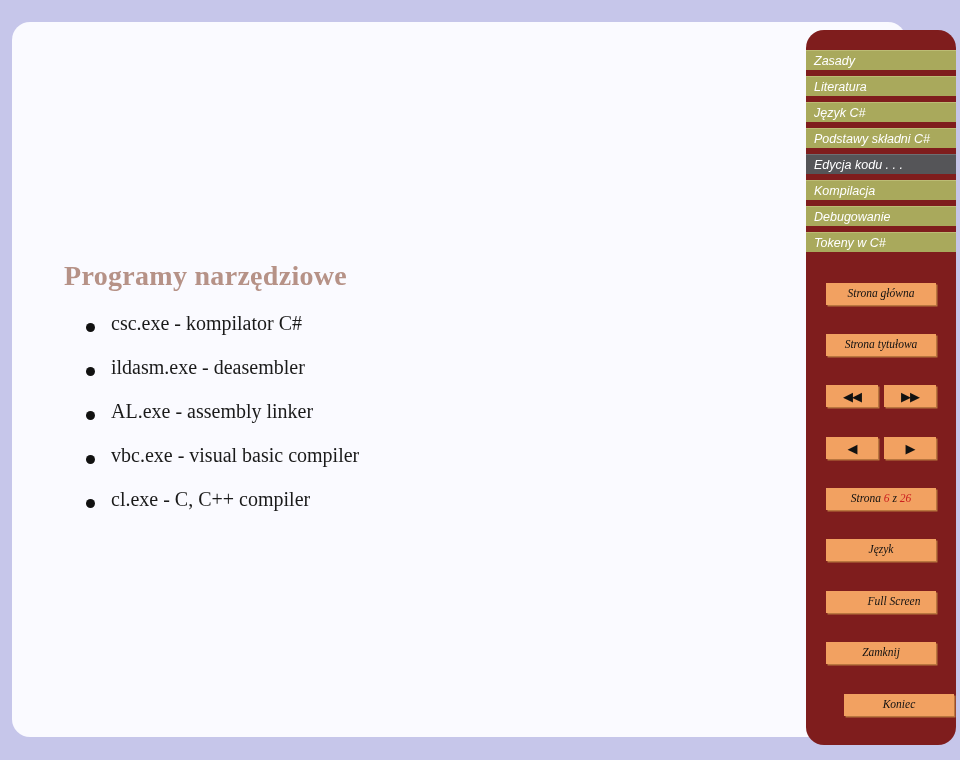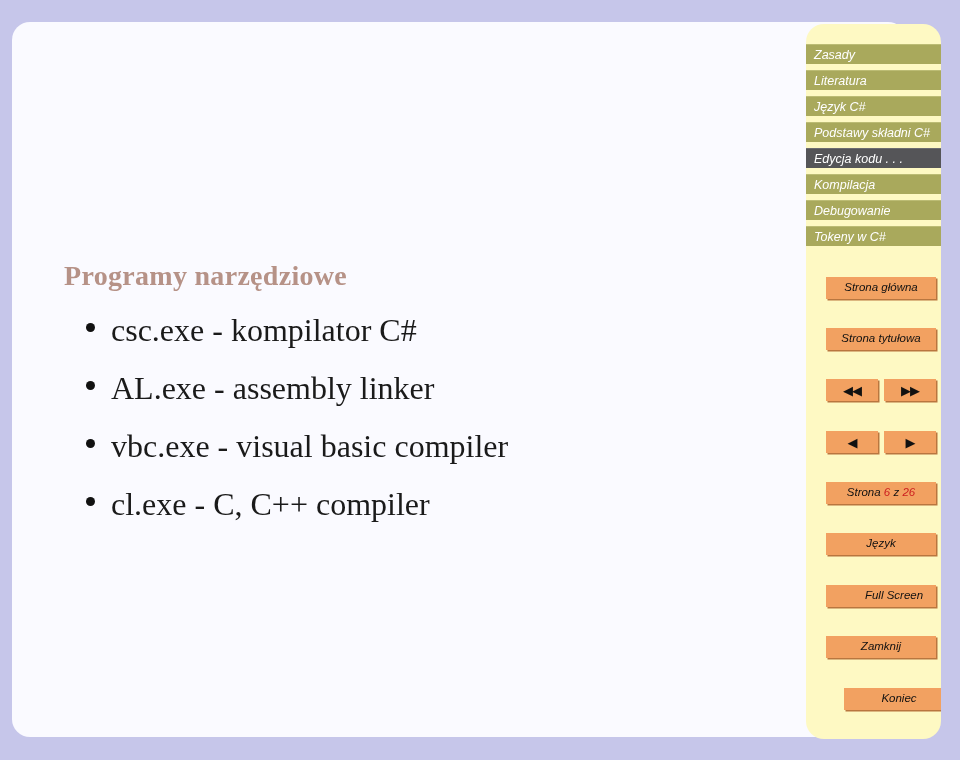--- a/index.html
+++ b/index.html
@@ -44,45 +44,45 @@
     left: 72px;
     top: 290px;
     width: 680px;
     list-style: none;
     margin: 0;
     padding: 0;
   }
   #bullet-list li {
     position: relative;
     font-family: "Liberation Serif", "DejaVu Serif", serif;
-    font-size: 32px;
+    font-size: 20px;
     color: #1a1a1a;
     padding-left: 27px;
     margin-bottom: 21px;
     white-space: nowrap;
   }
   #bullet-list li::before {
     content: "";
     position: absolute;
     left: 2px;
     top: 11px;
     width: 9px;
     height: 9px;
     background: #111;
     border-radius: 50%;
   }
 
   
   #sidebar-panel {
     position: absolute;
     left: 806px;
-    top: 24px;
-    width: 135px;
+    top: 30px;
+    width: 150px;
     height: 715px;
-    background: #fef9c3;
+    background: #7f1d1d;
     border-radius: 18px;
     box-sizing: border-box;
     overflow: hidden;
   }
 
   
   #section-nav {
     position: absolute;
     left: 0px;
     top: 20px;
@@ -108,21 +108,21 @@
     border-top: 1px solid #6e6e72;
   }
 
   
   .btn {
     position: absolute;
     background: #f2a161;
     border: none;
     box-shadow: 1.5px 1.5px 0 #b9763f;
     color: #111111;
-    font-family: Liberation Sans, sans-serif;
+    font-family: Liberation Serif, serif;
     font-style: italic;
     font-size: 11.5px;
     text-align: left;
     box-sizing: border-box;
     padding: 0;
     cursor: pointer;
     line-height: 1;
     display: flex;
     align-items: center;
     justify-content: center;
@@ -163,20 +163,21 @@
 </style>
 </head>
 <body>
 
 <div id="slide-panel">
 
   <div id="slide-title">Programy narzędziowe</div>
 
   <ul id="bullet-list">
     <li>csc.exe - kompilator C#</li>
+    <li>ildasm.exe - deasembler</li>
     <li>AL.exe - assembly linker</li>
     <li>vbc.exe - visual basic compiler</li>
     <li>cl.exe - C, C++ compiler</li>
   </ul>
 
 </div>
 
 <div id="sidebar-panel">
 
   <div id="section-nav">

